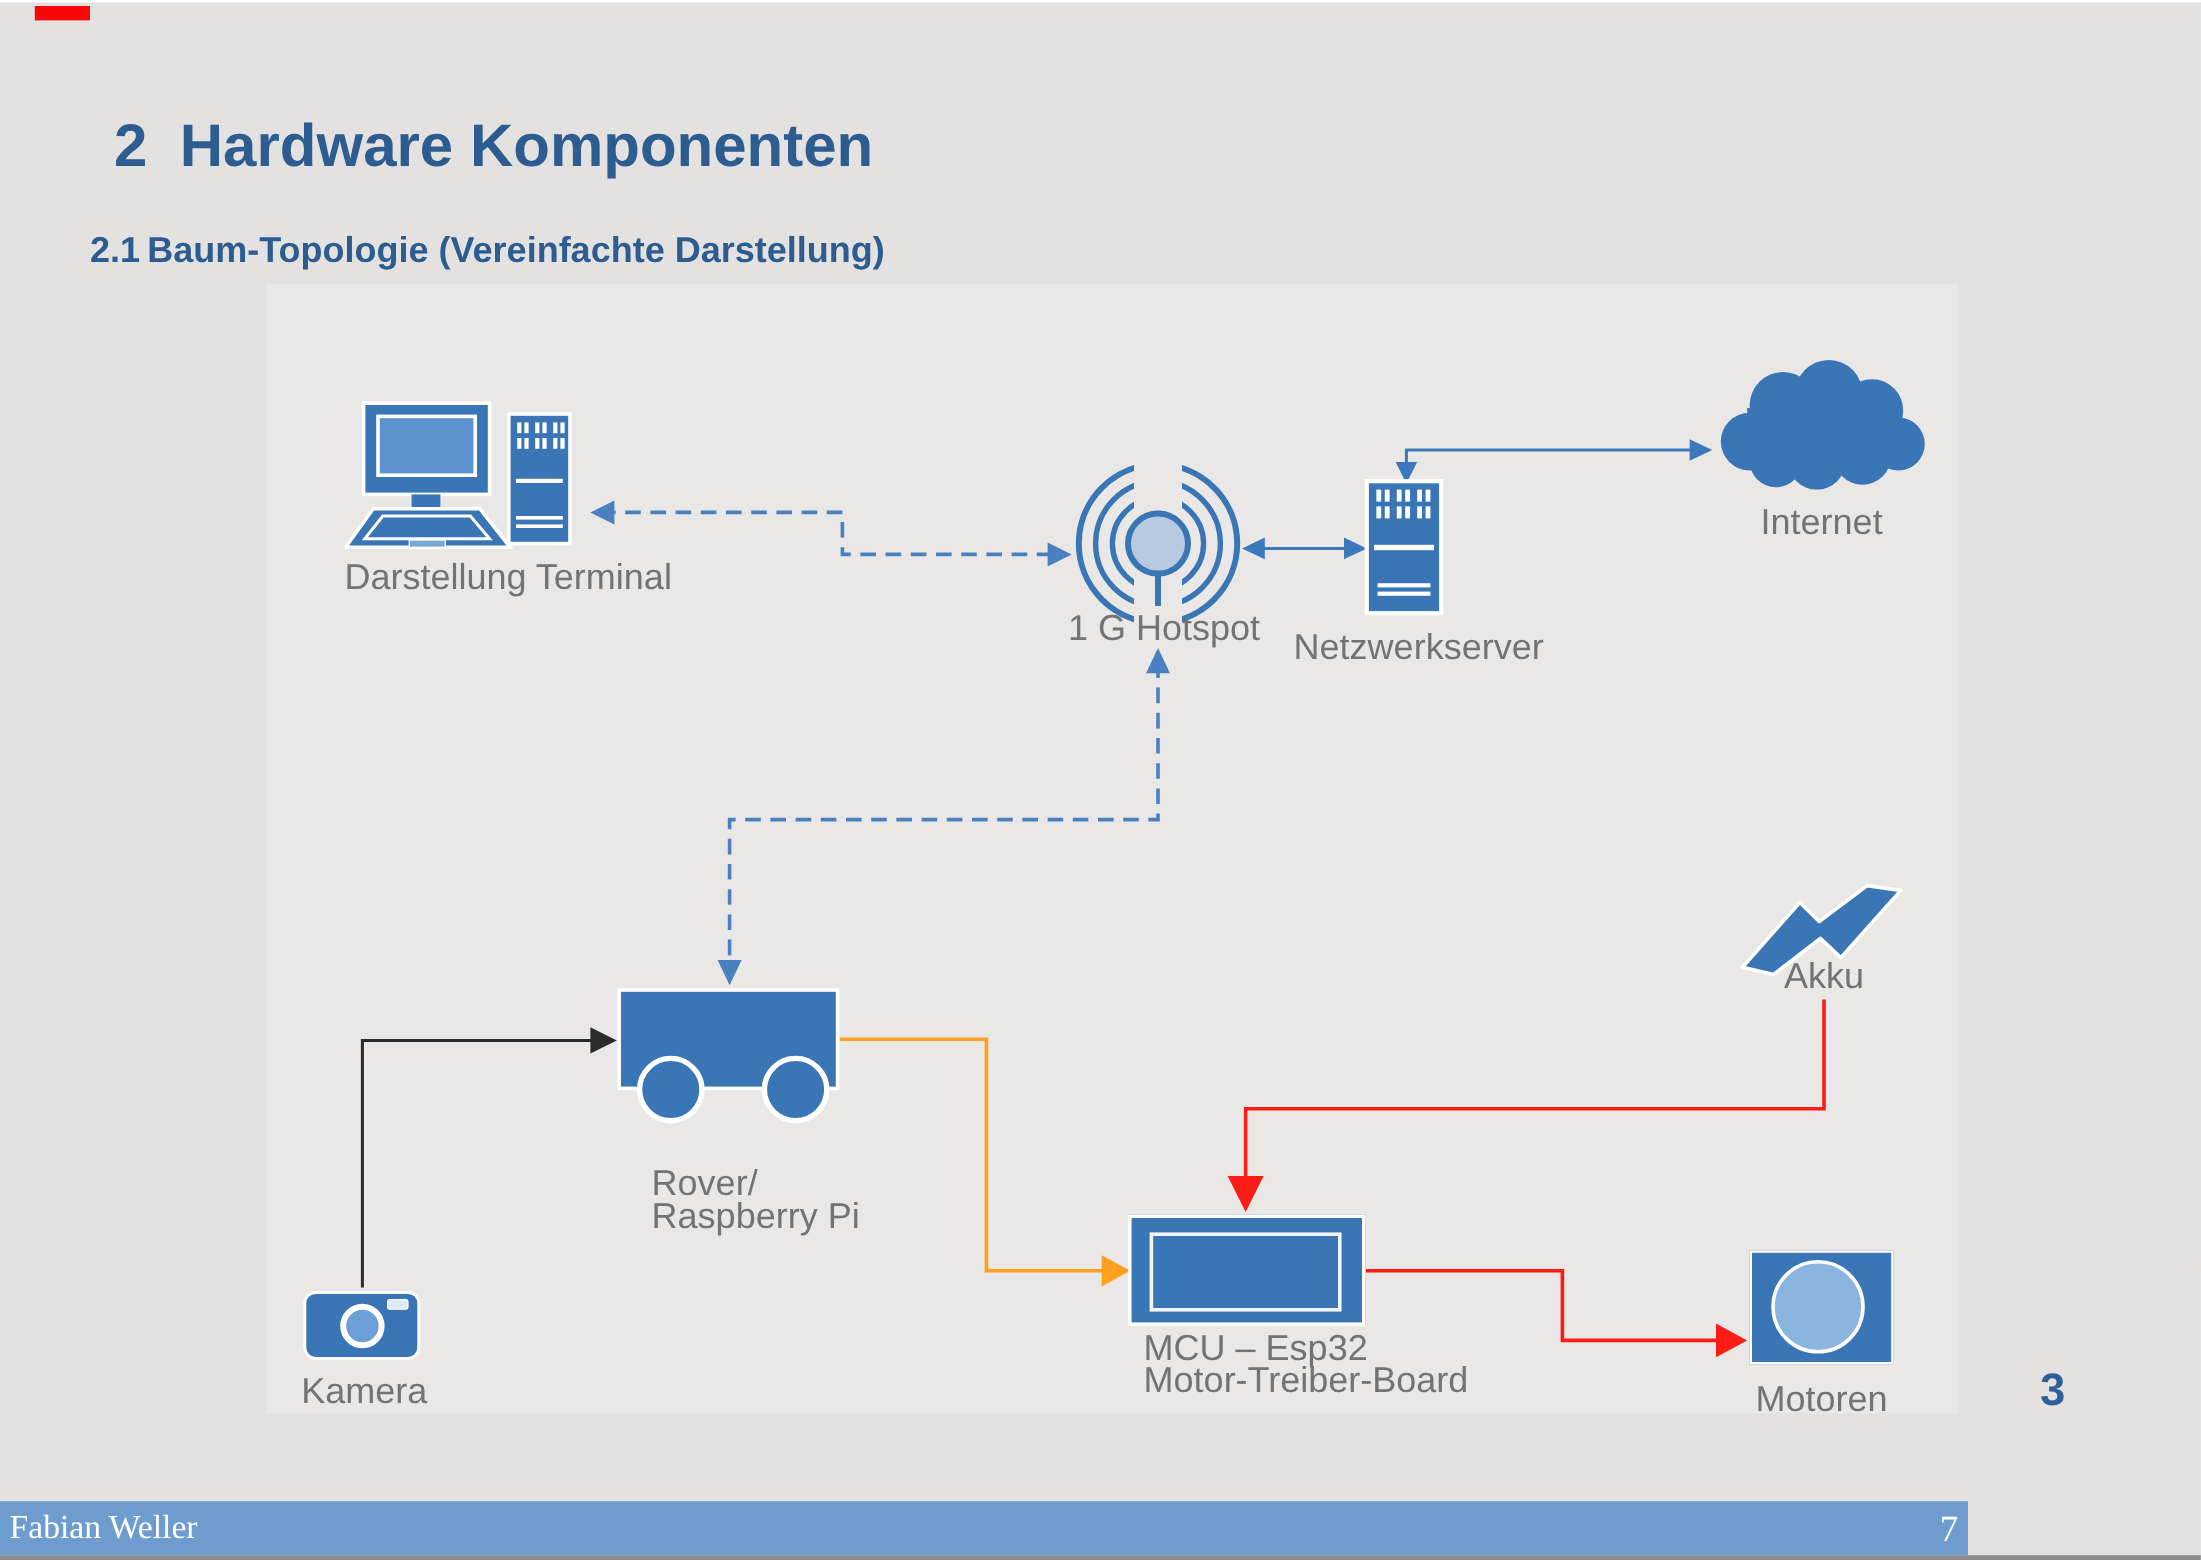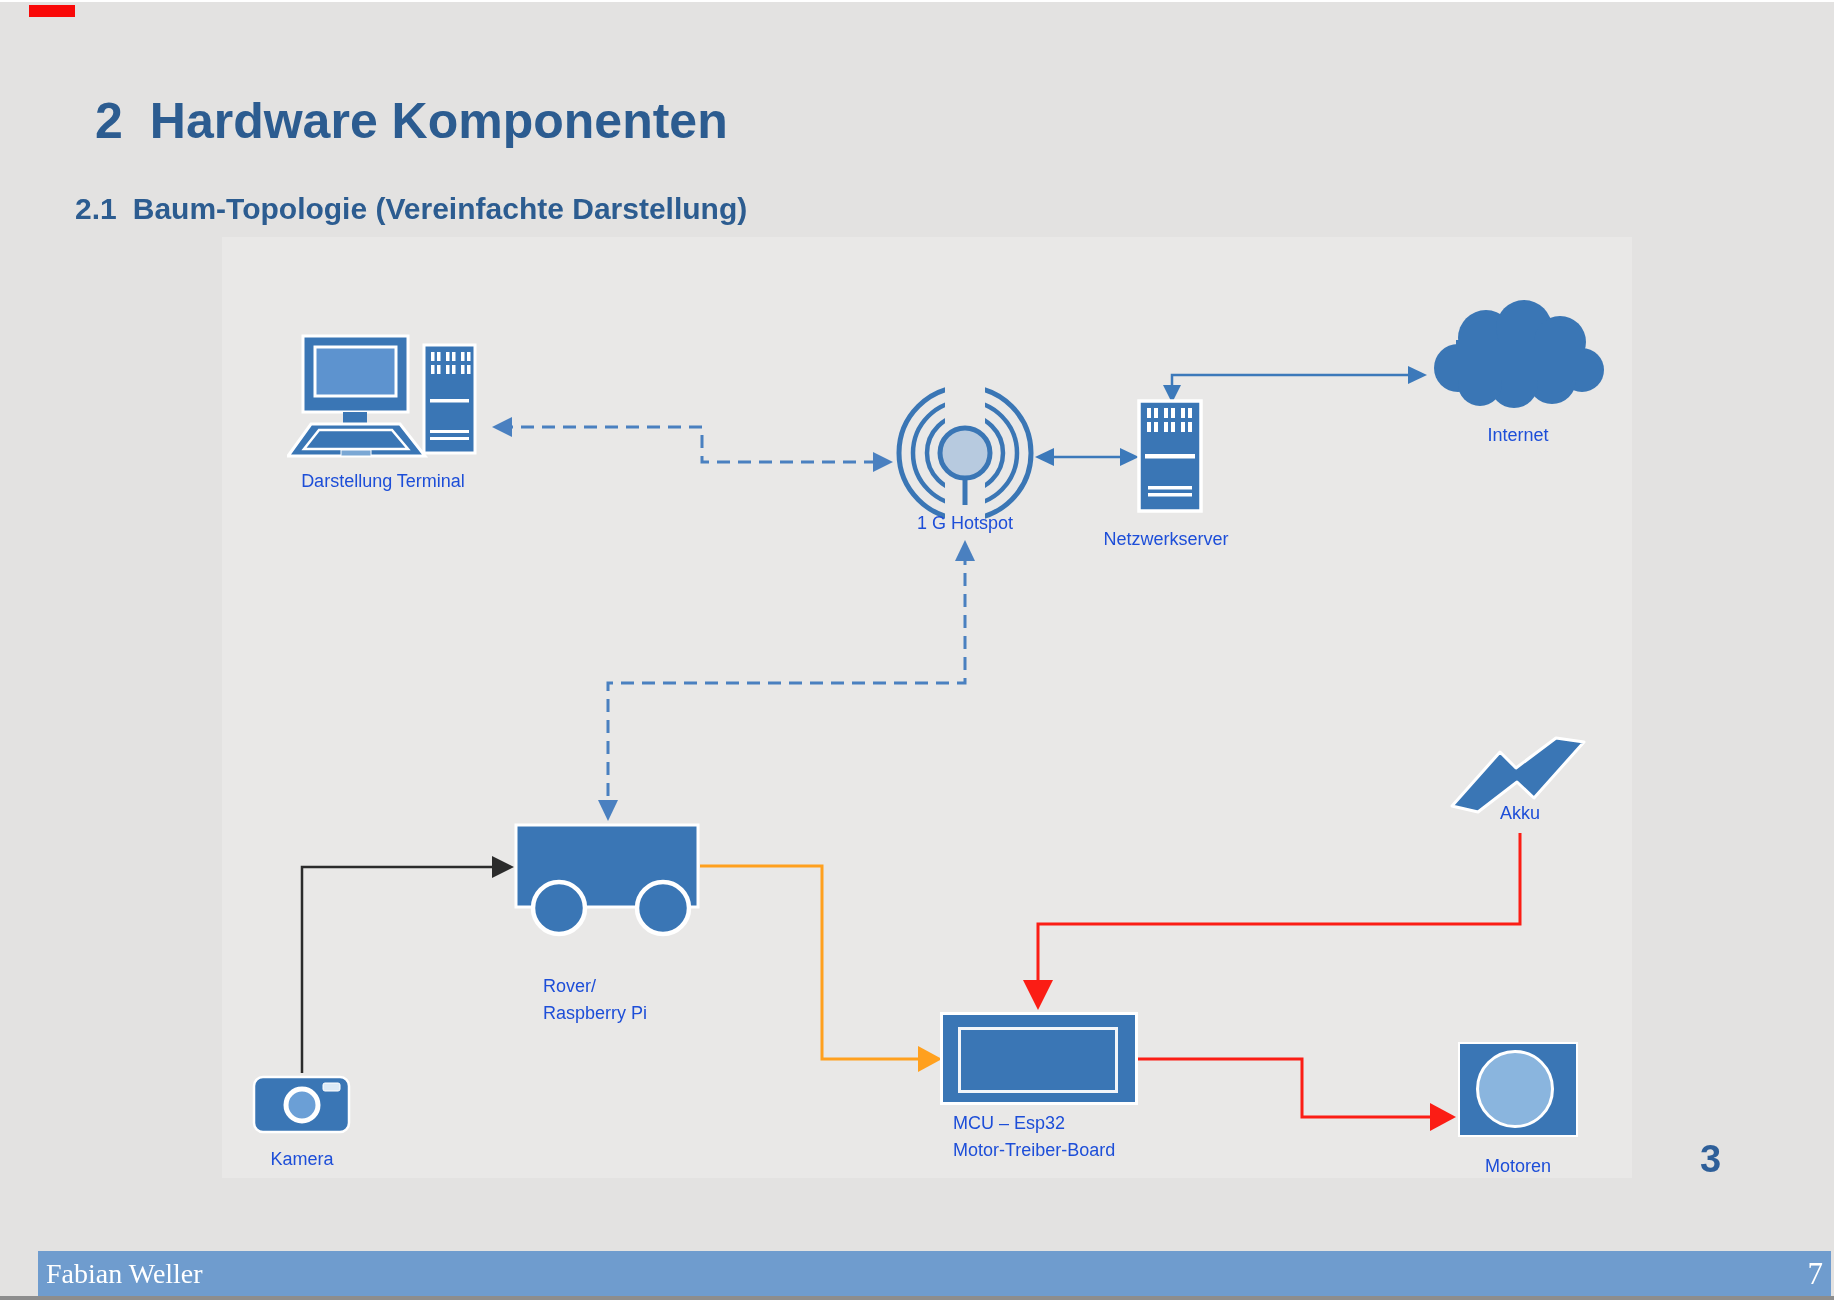--- a/index.html
+++ b/index.html
@@ -6,30 +6,30 @@
   body{
     width:1834px;height:1300px;position:relative;overflow:hidden;
     background:#e3e2e1;font-family:"Liberation Sans",sans-serif;
   }
   .abs{position:absolute;}
   #top-edge{left:0;top:0;width:1834px;height:2px;background:#ffffff;}
   #rec-chip{left:29px;top:5px;width:46px;height:12px;background:#f90808;}
   #slide-title{left:91px;top:88px;color:#2c5c90;font-weight:bold;font-size:50px;white-space:nowrap;}
   #slide-title .num{margin-right:27px;}
   #slide-subtitle{left:75px;top:192px;color:#2c5c90;font-weight:bold;font-size:30px;white-space:nowrap;}
-  #slide-subtitle .num{margin-right:16px;}
+  #slide-subtitle .num{margin-right:6px;}
   #diagram-canvas{left:222px;top:237px;width:1410px;height:941px;background:#e9e8e7;}
   .node-label{
-    color:#1d4ed8;font-size:18px;line-height:27px;text-align:center;white-space:nowrap;
+    color:#737373;font-size:30px;line-height:27px;text-align:center;white-space:nowrap;
   }
   .node-label.left{text-align:left;}
   #content-number{left:1700px;top:1138px;font-size:38px;font-weight:bold;color:#2e5f99;}
   #footer-bar{
-    left:0;top:1251px;width:1793px;height:45px;background:#6f9cce;
-    color:#ffffff;font-family:"Liberation Serif",serif;margin-left:38px;
+    left:0;top:1251px;width:1640px;height:45px;background:#6f9cce;
+    color:#ffffff;font-family:"Liberation Serif",serif;
   }
   #footer-author{position:absolute;left:8px;top:7px;font-size:28px;}
   #footer-page{position:absolute;right:8px;top:5px;font-size:31px;}
   #bottom-edge{left:0;top:1296px;width:1834px;height:4px;background:#8d8d8d;}
   
   #mcu-box{left:940px;top:1012px;width:198px;height:93px;background:#3a76b5;
     border:3px solid #ffffff;box-sizing:border-box;}
   #mcu-inner{position:absolute;left:15px;top:12px;right:17px;bottom:9px;border:3px solid #f2f5f9;}
   
   #motor-box{left:1458px;top:1042px;width:120px;height:95px;background:#3a76b5;

